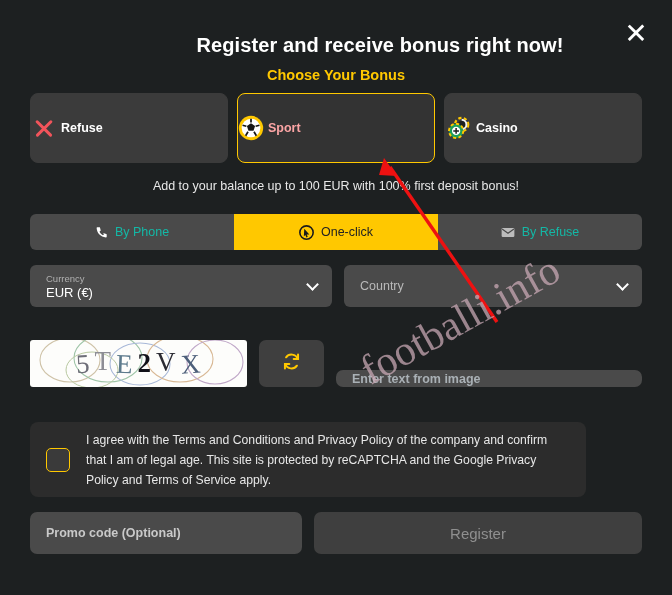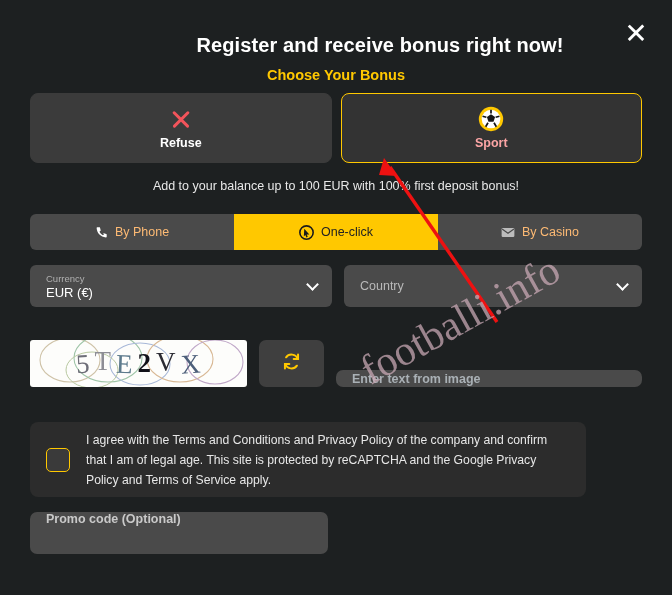--- a/index.html
+++ b/index.html
@@ -54,23 +54,22 @@
     width: 612px; height: 70px;
     display: flex;
     gap: 9px;
   }
   .bonus-card {
     flex: 1;
     background: #3b3b3b;
     border: 1px solid #3b3b3b;
     border-radius: 8px;
     display: flex;
-    flex-direction: column;
+    flex-direction: row;
     align-items: center;
-    justify-content: center;
     gap: 4px;
     cursor: pointer;
   }
   .bonus-card.selected {
     border: 1px solid #ffc800;
     background: #333333;
   }
   .bonus-label {
     font-size: 12.5px;
     font-weight: bold;
@@ -108,21 +107,21 @@
     width: 612px; height: 36px;
     display: flex;
     border-radius: 6px;
     overflow: hidden;
   }
   .tab {
     flex: 1;
     background: #4a4a4a;
     display: flex; align-items: center; justify-content: center;
     gap: 7px;
-    color: #fdba74;
+    color: #14b8a6;
     font-size: 12.5px;
     cursor: pointer;
   }
   .tab.active { background: #ffc800; color: #222222; gap: 7px; }
   .tab-icon { display:flex; align-items:center; }
 
   
   .selects {
     position: absolute;
     top: 265px; left: 30px;
@@ -230,24 +229,24 @@
   }
 
   
   .bottom-row {
     position: absolute;
     top: 512px; left: 30px;
     width: 612px; height: 42px;
     display: flex; gap: 12px;
   }
   .promo-input {
-    width: 298px;
+    width: 272px;
     background: #4a4a4a;
     border-radius: 7px;
-    display: flex; align-items: flex-start;
+    display: flex; align-items: center;
     padding: 0 16px;
     color: #c9c9c9;
     font-size: 12.5px;
     font-weight: bold;
     cursor: text;
   }
   .register-btn {
     flex: 1;
     background: #3f3f3f;
     border-radius: 7px;
@@ -301,20 +300,33 @@
         <svg width="26" height="26" viewBox="0 0 32 32">
           <circle cx="16" cy="16" r="15" fill="#ffc800"></circle>
           <circle cx="16" cy="16" r="11.5" fill="#ffffff"></circle>
           <polygon points="16,10 21,13.6 19.1,19.5 12.9,19.5 11,13.6" fill="#161616"></polygon>
           <path d="M16 4.6 L16 9.2 M5.6 12.6 L10.3 13.9 M26.4 12.6 L21.7 13.9 M9.4 25.5 L12.3 20.6 M22.6 25.5 L19.7 20.6" stroke="#161616" stroke-width="2.1" fill="none"></path>
         </svg>
       </div>
       <div class="bonus-label">Sport</div>
     </div>
 
+    <div class="bonus-card">
+      <div class="bonus-icon">
+        <svg width="27" height="27" viewBox="0 0 34 34">
+          <circle cx="21" cy="12" r="8.4" fill="none" stroke="#ffc800" stroke-width="2.6" stroke-dasharray="4 3"></circle>
+          <circle cx="21" cy="12" r="4.6" fill="#1d2021"></circle>
+          <path d="M21 6 a6 6 0 0 1 0 12" fill="none" stroke="#f2f2f2" stroke-width="2.4"></path>
+          <circle cx="14" cy="20" r="9" fill="#1e9e5a" stroke="#ffc800" stroke-width="2.4" stroke-dasharray="4 3"></circle>
+          <circle cx="14" cy="20" r="5.2" fill="#ffffff"></circle>
+          <path d="M14 16.4 L14 23.6 M10.4 20 L17.6 20" stroke="#1d2021" stroke-width="1.9"></path>
+        </svg>
+      </div>
+      <div class="bonus-label">Casino</div>
+    </div>
   </div>
 
   <div class="promo-line">Add to your balance up to 100 EUR with 100% first deposit bonus!</div>
 
   <div class="tabs">
 
     <div class="tab">
       <span class="tab-icon">
         <svg width="13" height="13" viewBox="0 0 16 16" fill="#ffffff">
           <path d="M11.1 10.2l-1.3 1.3c-1.9-1-3.4-2.5-4.3-4.3l1.3-1.3c.2-.2.3-.5.2-.8L6.2 2.2c-.1-.4-.4-.6-.8-.6H2.8c-.5 0-.9.4-.8.9C2.5 9.1 6.9 13.5 13.5 14c.5 0 .9-.3.9-.8v-2.6c0-.4-.3-.7-.6-.8l-2.9-.8c-.3-.1-.6 0-.8.2z"></path>
@@ -333,21 +345,21 @@
       <span>One-click</span>
     </div>
 
     <div class="tab">
       <span class="tab-icon">
         <svg width="14" height="11" viewBox="0 0 18 13">
           <rect x="0.8" y="0.8" width="16.4" height="11.4" rx="1.6" fill="#bcbcbc"></rect>
           <path d="M1.4 2 L9 7.4 L16.6 2" fill="none" stroke="#4a4a4a" stroke-width="1.5"></path>
         </svg>
       </span>
-      <span>By Casino</span>
+      <span>By Refuse</span>
     </div>
   </div>
 
   <div class="selects">
     <div class="select currency">
       <div class="select-mini-label">Currency</div>
       <div class="select-value">EUR (€)</div>
       <span class="chev"></span>
     </div>
     <div class="select country">
@@ -394,20 +406,21 @@
 
   <div class="terms">
     <div class="checkbox"></div>
     <div class="terms-text">I agree with the Terms and Conditions and Privacy Policy of the company and confirm that I am of legal age. This site is protected by reCAPTCHA and the Google Privacy Policy and Terms of Service apply.</div>
   </div>
 
   <div class="bottom-row">
     <div class="promo-input">
       <span>Promo code (Optional)</span>
     </div>
+    <div class="register-btn">Register</div>
   </div>
 
   <svg class="arrow-svg">
     <line x1="497" y1="322" x2="390" y2="167" stroke="#ee1111" stroke-width="3.4"></line>
     <polygon points="384,158 397,176 379,175" fill="#ee1111"></polygon>
   </svg>
 
   <div class="watermark">footballi.info</div>
 
 </div>

